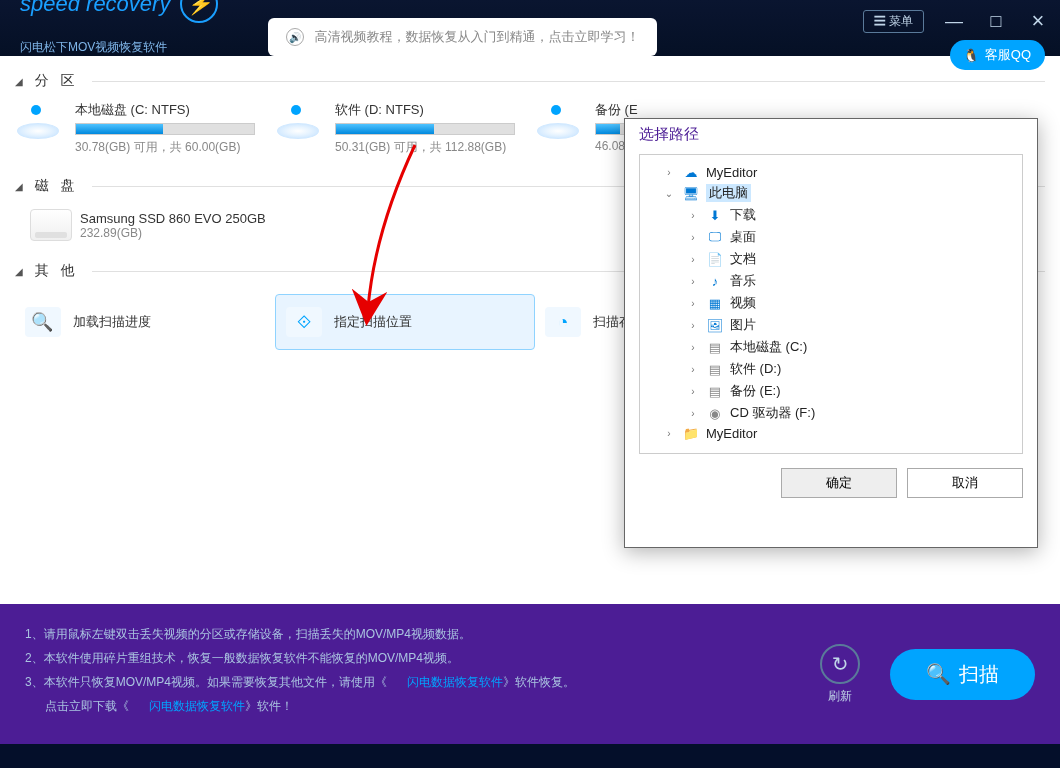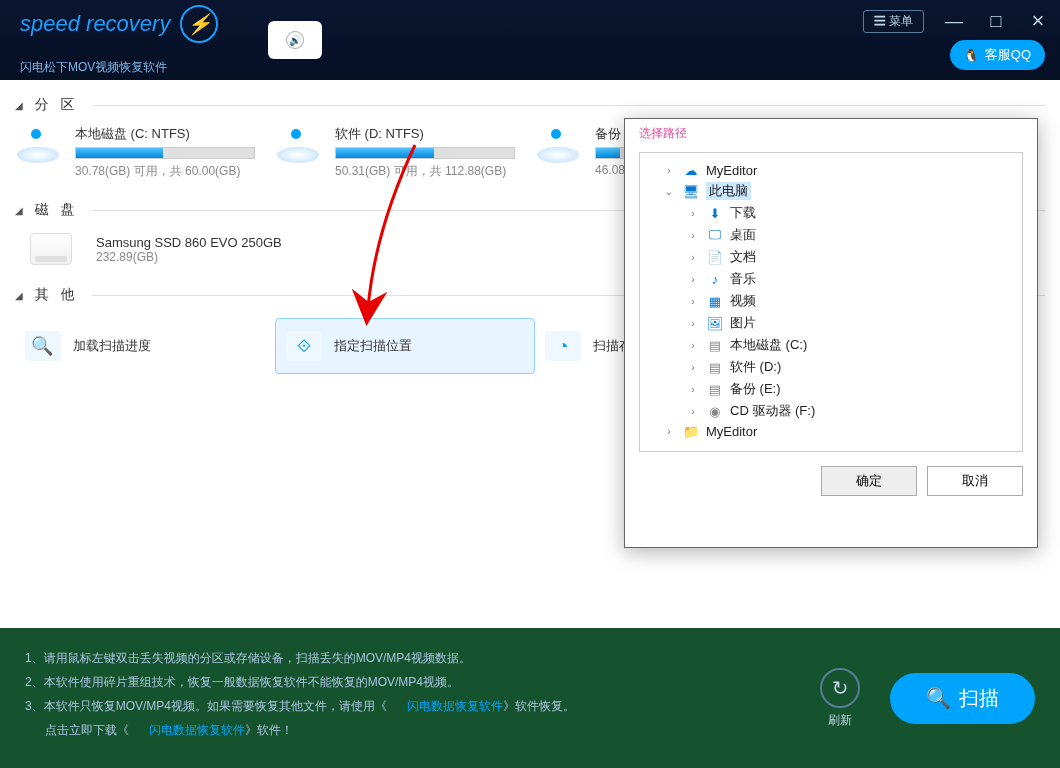--- a/index.html
+++ b/index.html
@@ -1,19 +1,19 @@
 <!DOCTYPE html>
 <html><head>
   <meta charset="utf-8">
   <style>
     * { margin: 0; padding: 0; box-sizing: border-box; font-family: "Microsoft YaHei", Arial, sans-serif; }
     body { width: 1060px; height: 768px; background: #040f2a; overflow: hidden; position: relative; }
     
     
-    .header { height: 80px; background: linear-gradient(180deg, #0a1530 0%, #051025 100%); display: flex; align-items: center; padding: 0 20px; position: relative; }
+    .header { height: 56px; background: linear-gradient(180deg, #0a1530 0%, #051025 100%); display: flex; align-items: flex-end; padding: 0 20px; position: relative; }
     .logo-area { display: flex; flex-direction: column; }
     .logo-text { color: #1a9fff; font-size: 22px; font-style: italic; font-weight: 500; display: flex; align-items: center; gap: 10px; }
     .logo-bolt { width: 38px; height: 38px; border: 2px solid #1a9fff; border-radius: 50%; display: flex; align-items: center; justify-content: center; color: #1a9fff; font-size: 20px; }
     .logo-sub { color: #7fb5e8; font-size: 12px; margin-top: 16px; }
     .tutorial-bar { margin-left: 50px; background: #fff; border-radius: 6px; padding: 10px 18px; display: flex; align-items: center; gap: 10px; font-size: 13px; color: #888; }
     .window-controls { position: absolute; right: 10px; top: 8px; display: flex; align-items: center; gap: 18px; }
     .menu-btn { border: 1px solid #5a7a9a; color: #c0d5e8; padding: 2px 10px; font-size: 12px; border-radius: 3px; background: transparent; }
     .win-ctrl { color: #c0d5e8; font-size: 18px; width: 24px; text-align: center; cursor: pointer; }
     .qq-btn { position: absolute; right: 15px; top: 40px; background: #00a4ff; color: #fff; padding: 6px 14px; border-radius: 16px; font-size: 13px; display: flex; align-items: center; gap: 5px; }
     
@@ -27,50 +27,50 @@
     .drive-item { width: 260px; display: flex; gap: 12px; }
     .drive-icon { width: 48px; height: 40px; position: relative; }
     .drive-disc { width: 42px; height: 16px; background: radial-gradient(ellipse at center, #fff 0%, #e8f4ff 40%, #c0e0ff 100%); border-radius: 50%; position: absolute; bottom: 2px; left: 2px; border: 1px solid #d0e8ff; }
     .drive-dot { width: 10px; height: 10px; background: #00a4ff; border-radius: 50%; position: absolute; top: 4px; left: 16px; }
     .drive-info { flex: 1; }
     .drive-name { font-size: 13px; color: #333; }
     .drive-bar { width: 180px; height: 12px; background: #e0e0e0; border: 1px solid #ccc; margin: 4px 0; position: relative; }
     .drive-fill { height: 100%; background: linear-gradient(180deg, #4fc3ff 0%, #0088dd 100%); }
     .drive-stats { font-size: 12px; color: #888; }
     
-    .ssd-item { display: flex; gap: 24px; padding: 8px 15px 15px 30px; align-items: center; }
+    .ssd-item { display: flex; gap: 8px; padding: 8px 15px 15px 30px; align-items: center; }
     .ssd-icon { width: 42px; height: 32px; background: linear-gradient(180deg, #fff 0%, #f0f0f0 100%); border: 1px solid #ddd; border-radius: 4px; position: relative; }
     .ssd-icon::after { content: ''; position: absolute; bottom: 2px; left: 4px; right: 4px; height: 6px; background: #e0e0e0; border-radius: 2px; }
     
     .other-row { display: flex; gap: 0; padding: 8px 15px; }
     .other-item { width: 260px; display: flex; align-items: center; gap: 12px; padding: 12px 10px; border-radius: 4px; }
     .other-item.selected { background: #e8f4ff; border: 1px solid #8fd3ff; }
     .other-icon { width: 36px; height: 30px; display: flex; align-items: center; justify-content: center; font-size: 18px; color: #00a4ff; background: #f0f8ff; border-radius: 4px; }
     .other-label { font-size: 13px; color: #333; }
     
     
     .dialog { position: absolute; top: 118px; left: 624px; width: 414px; height: 430px; background: #fff; border: 1px solid #666; box-shadow: 0 4px 20px rgba(0,0,0,0.3); z-index: 100; }
     .dialog-title { display: flex; justify-content: space-between; align-items: center; padding: 6px 10px; font-size: 13px; }
     .dialog-close { font-size: 16px; cursor: pointer; }
-    .dialog-hint { padding: 6px 14px 10px 14px; font-size: 12px; color: #ec4899; }
+    .dialog-hint { padding: 6px 14px 10px 14px; font-size: 15px; color: #4c1d95; }
     .tree-area { margin: 0 14px; border: 1px solid #ccc; height: 300px; overflow: auto; padding: 8px 4px; }
     .tree-item { display: flex; align-items: center; gap: 6px; padding: 2px 0; font-size: 13px; color: #222; }
     .tree-arrow { width: 14px; text-align: center; color: #777; font-size: 10px; }
     .tree-icon { width: 18px; display: inline-flex; justify-content: center; }
     .indent-1 { padding-left: 18px; }
     .indent-2 { padding-left: 42px; }
     .blue-hl { background: #cce8ff; display: inline-block; padding: 0 3px; }
     .dialog-buttons { display: flex; justify-content: flex-end; gap: 10px; padding: 14px; }
-    .dlg-btn { padding: 5px 34px; font-size: 13px; border: 1px solid #aaa; background: #eee; cursor: pointer; }
+    .dlg-btn { padding: 5px 44px; font-size: 13px; border: 1px solid #aaa; background: #eee; cursor: pointer; }
     
     
     .red-arrow { position: absolute; top: 140px; left: 320px; pointer-events: none; z-index: 50; }
     
     
-    .footer { height: 140px; background: #14532d; padding: 18px 25px; display: flex; justify-content: space-between; color: #aac4e0; font-size: 12px; }
+    .footer { height: 140px; background: #4c1d95; padding: 18px 25px; display: flex; justify-content: space-between; color: #aac4e0; font-size: 12px; }
     .tips { line-height: 2; }
     .tip-link { color: #00a4ff; margin-left: 20px; }
     .footer-actions { display: flex; align-items: center; gap: 30px; }
     .refresh-btn { display: flex; flex-direction: column; align-items: center; gap: 4px; color: #c0d5e8; }
     .refresh-circle { width: 40px; height: 40px; border: 2px solid #5a7a9a; border-radius: 50%; display: flex; align-items: center; justify-content: center; font-size: 20px; }
     .scan-btn { background: #00a4ff; color: #fff; padding: 12px 36px; border-radius: 26px; font-size: 20px; display: flex; align-items: center; gap: 8px; }
     
     .speaker-icon { width: 18px; height: 18px; border: 1.5px solid #aaa; border-radius: 50%; display: inline-flex; align-items: center; justify-content: center; font-size: 10px; color: #aaa; }
   </style>
 </head>
@@ -79,20 +79,21 @@
 <div class="header">
   <div class="logo-area">
     <div class="logo-text">
       <span>speed recovery</span>
       <span class="logo-bolt">⚡</span>
     </div>
     <div class="logo-sub">闪电松下MOV视频恢复软件</div>
   </div>
   <div class="tutorial-bar">
     <span class="speaker-icon">🔊</span>
+    <span>高清视频教程，数据恢复从入门到精通，点击立即学习！</span>
   </div>
   <div class="window-controls">
     <button class="menu-btn">☰ <span>菜单</span></button>
     <span class="win-ctrl">—</span>
     <span class="win-ctrl">□</span>
     <span class="win-ctrl" style="font-size:22px;">×</span>
   </div>
   <div class="qq-btn">
     <span>🐧</span>
     <span>客服QQ</span>

